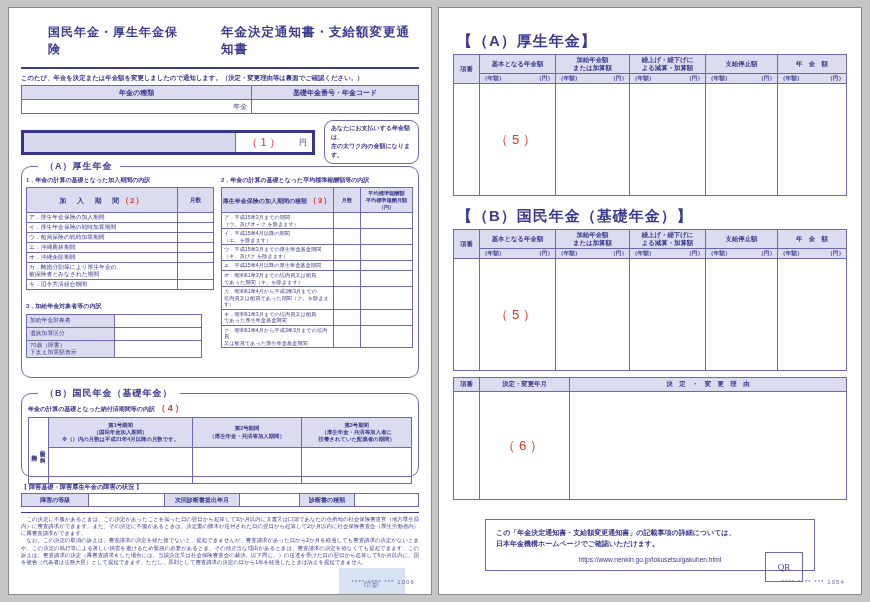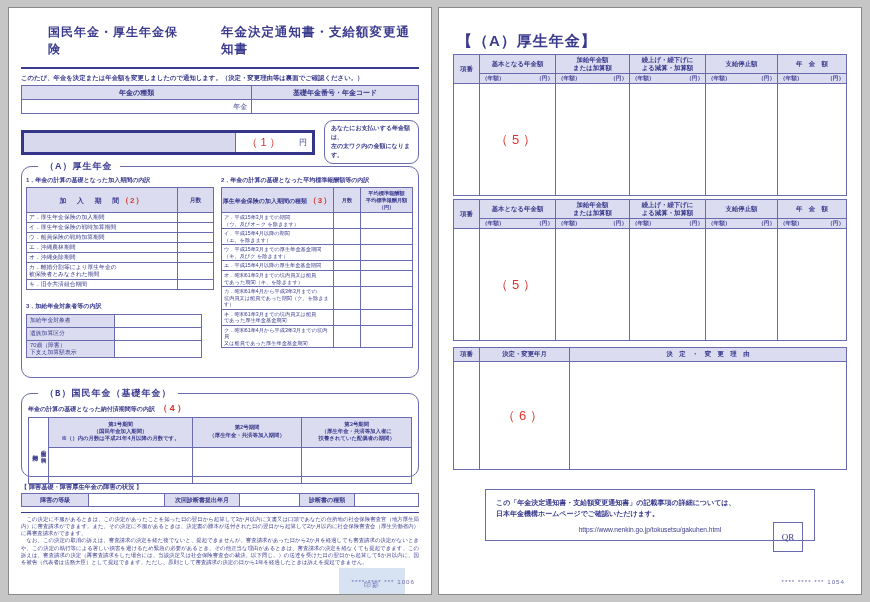--- a/index.html
+++ b/index.html
@@ -63,21 +63,21 @@
   .t2 .mo  { width:27px; }
   .t2 .avg { width:52px; font-size:5.2px; }
   .t2 .hname { font-size:6px; }
   .t2 .drow td { height:15px; }
   .t2 .drow.sm td { height:10px; }
 
   .t3 { width:176px; font-size:5.8px; margin-top:3px; }
   .t3 .lbl { width:88px; background:#dcdcf0; padding:1px 3px; line-height:1.2; height:13px; }
   .t3 .val { width:88px; }
 
-  .secB { margin-top:15px; height:84px; padding:8px 6px 4px 6px;font-family:Liberation Mono, monospace; }
+  .secB { margin-top:15px; height:84px; padding:8px 6px 4px 6px; }
   .tB { width:100%; font-size:5.4px; }
   .tB .vlabel { width:21px; writing-mode:vertical-rl; text-align:center; font-size:5.4px; line-height:1.6; padding:2px 1px; }
   .tB .hcell { height:30px; line-height:1.35; padding:1px 2px; }
   .tB .body td { height:36px; }
 
   .disab { margin-top:6px; }
   .disab-title { font-size:6.2px; font-weight:bold; margin-bottom:1px; }
   .tD { width:100%; font-size:6px; }
   .tD td { height:13px; }
   .tD .lbl { background:#dcdcf0; text-align:center; font-weight:bold; }
@@ -104,21 +104,21 @@
   .tDec .no { width:26px; }
   .tDec .ym { width:90px; }
   .tDec .hrow td { height:14px; }
   .tDec .body td { height:108px; }
 
   .info-box { width:330px; margin:19px auto 0 auto; border:1px solid #6a6aae; padding:8px 10px 7px 10px; position:relative; }
   .info-text { font-size:7px; font-weight:bold; line-height:1.55; }
   .search-row { display:flex; align-items:center; justify-content:center; margin-top:7px; margin-right:46px; }
   .search-term { border:1px solid #6a6aae; padding:1px 8px; font-size:7.5px; font-weight:bold; }
   .search-btn { background:#ccccе8; background:#ccccea; border-radius:3px; padding:2px 9px; font-size:7.5px; font-weight:bold; margin-left:9px; letter-spacing:2px; }
-  .qr-box { position:absolute; right:11px; top:32px; width:30px; height:30px; border:1px solid #6a6aae; display:flex; align-items:center; justify-content:center; font-size:9px; font-family:"Liberation Serif","DejaVu Serif",serif; }
+  .qr-box { position:absolute; right:11px; top:32px; width:38px; height:30px; border:1px solid #6a6aae; display:flex; align-items:center; justify-content:center; font-size:9px; font-family:"Liberation Serif","DejaVu Serif",serif; }
   .info-url { text-align:center; font-size:6.6px; margin-top:6px; color:#3a3a8e; }
 </style>
 </head>
 <body>
 
 <div class="page left">
   <div class="lp-header">
     <div class="lp-title1">国民年金・厚生年金保険</div>
     <div class="lp-title2">年金決定通知書・支給額変更通知書</div>
   </div>
@@ -380,20 +380,21 @@
       <td></td>
       <td class="big-marker red">（5）</td>
       <td></td>
       <td></td>
       <td></td>
       <td></td>
     </tr>
   </tbody>
     </table>
 
+  <div class="rp-sec-title mt-b">【（B）国民年金（基礎年金）】</div>
   <table class="tAmt">
     <tbody>
         <tr class="h1">
       <td class="hd no" rowspan="2">項番</td>
       <td class="hd" style="width:76px;">基本となる年金額</td>
       <td class="hd pre" style="width:74px;">加給年金額
 または加算額</td>
       <td class="hd pre" style="width:76px;">繰上げ・繰下げに
 よる減算・加算額</td>
       <td class="hd" style="width:72px;">支給停止額</td>

